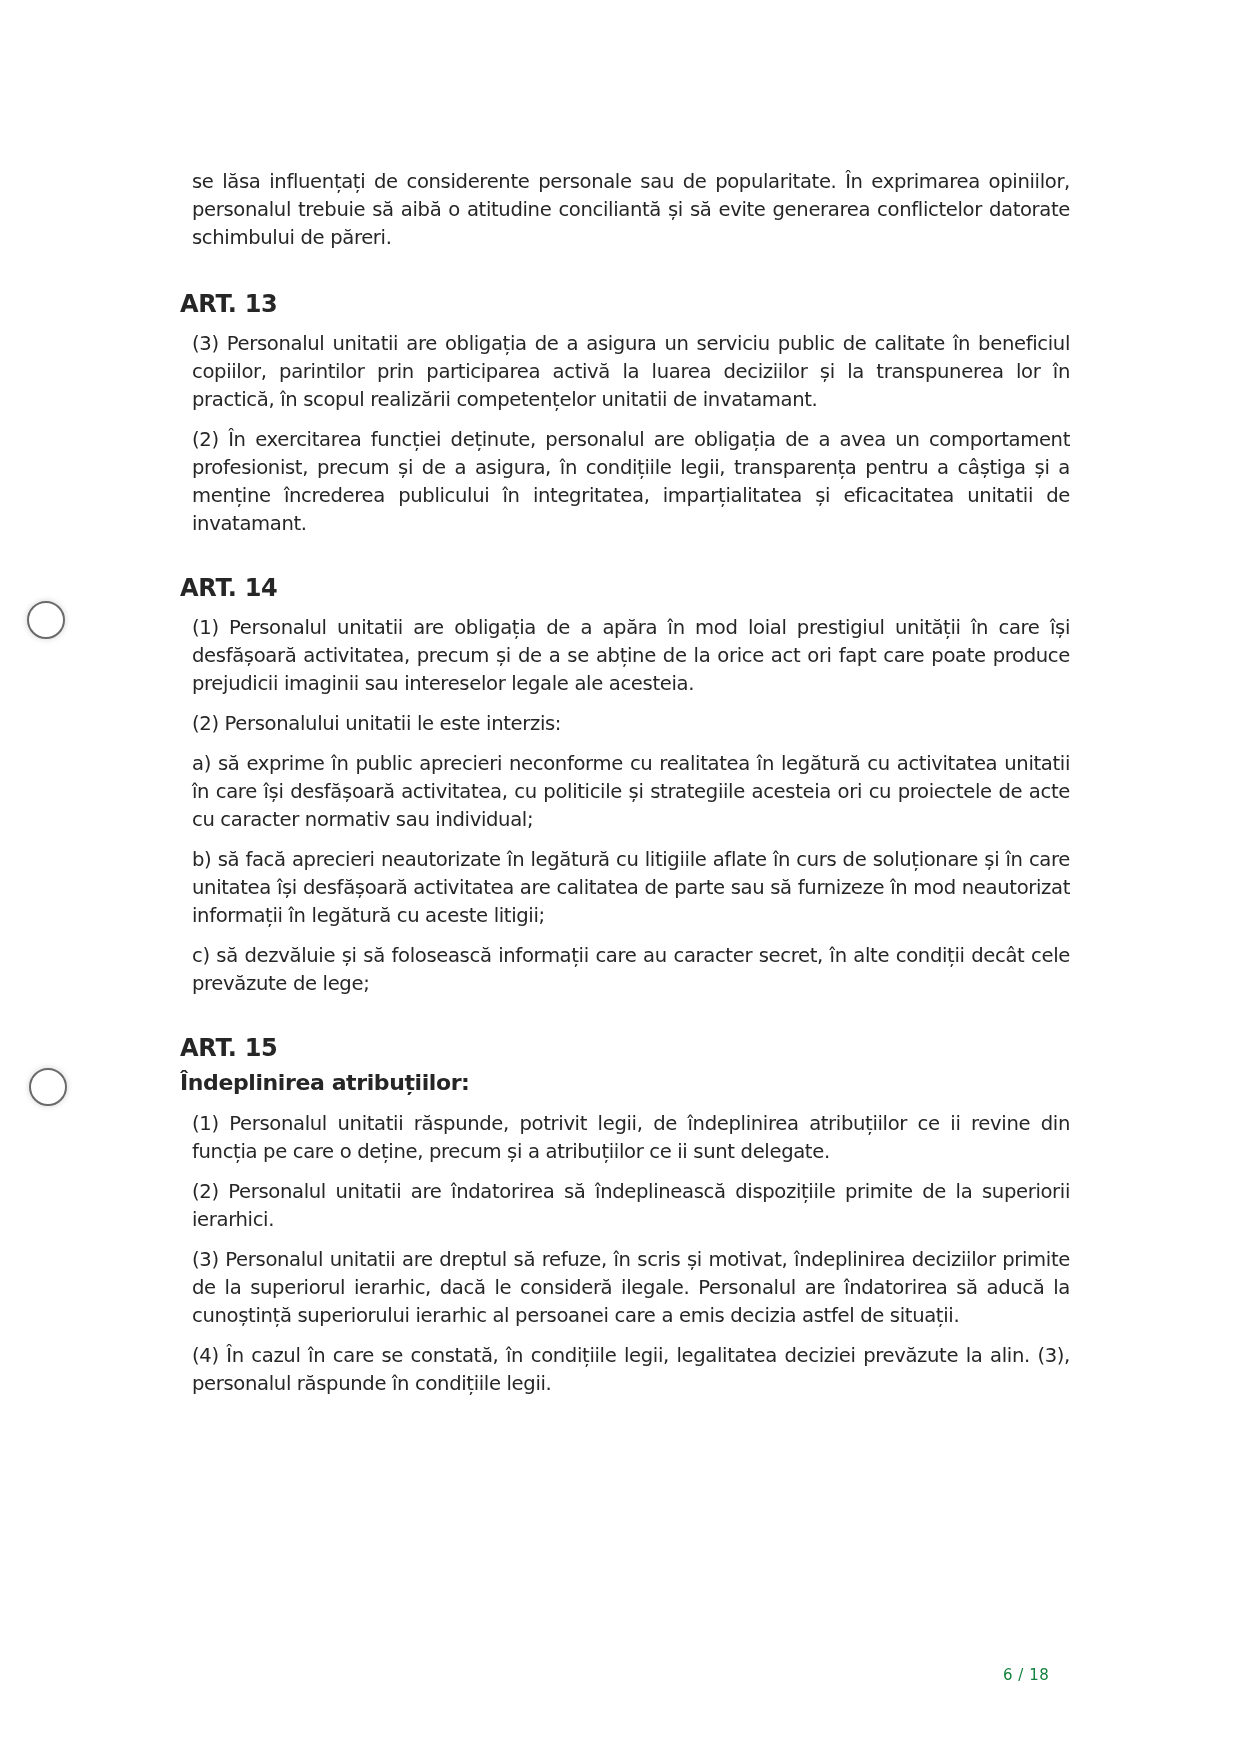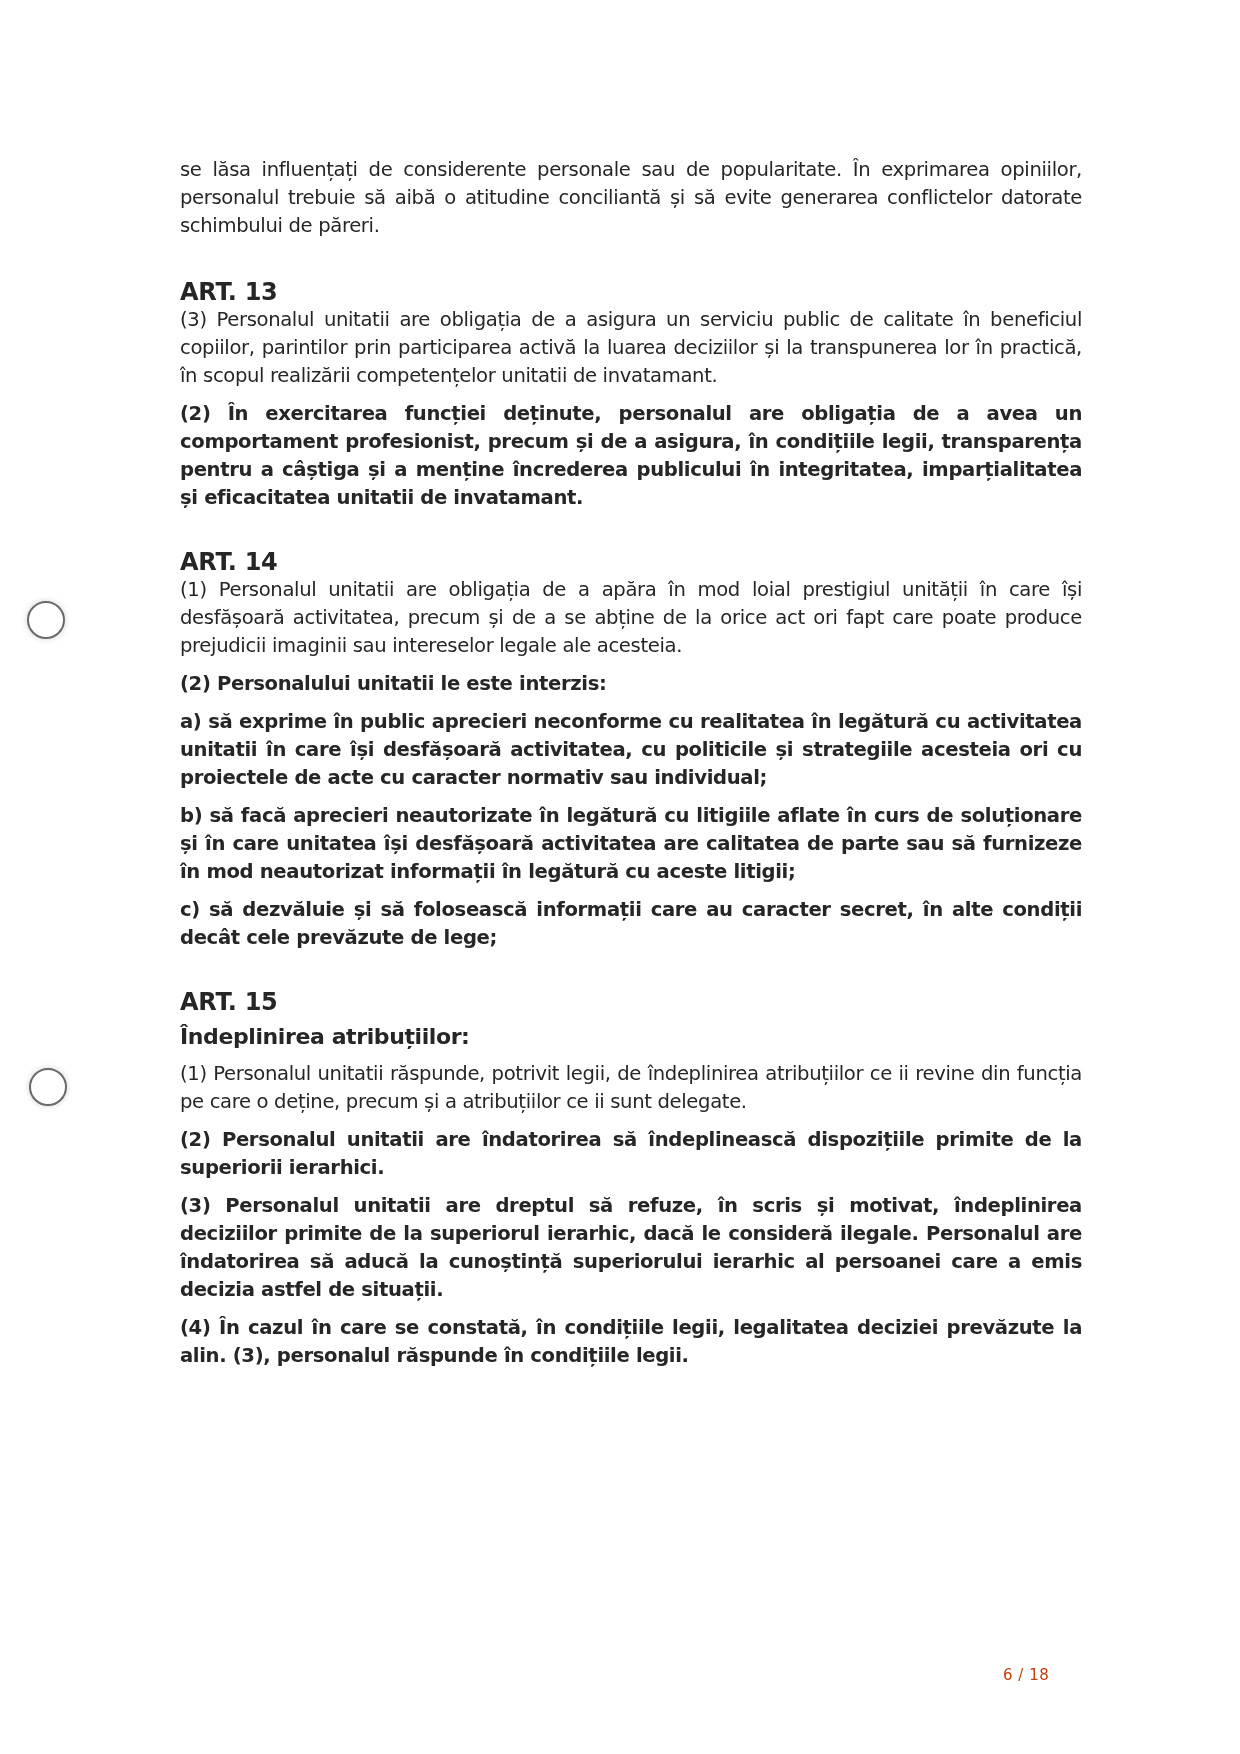--- a/index.html
+++ b/index.html
@@ -1,27 +1,27 @@
 <!DOCTYPE html>
 <html><head>
 <meta charset="utf-8">
 <style>
   html, body { margin: 0; padding: 0; background: #ffffff; }
   body { width: 1240px; height: 1754px; position: relative; overflow: hidden;
          font-family: "DejaVu Sans", "Liberation Sans", sans-serif; color: #262626; }
   .page { position: absolute; left: 180px; top: 156px; width: 902px; }
-  .p { font-size: 19.6px; line-height: 28px; text-align: justify; margin: 0; letter-spacing: -0.35px; }
-  .p.gap { margin-top: 10px; font-weight: bold; }
+  .p { font-size: 19.6px; line-height: 28px; text-align: justify; margin: 12px; letter-spacing: -0.35px; }
+  .p.gap { margin-top: 10px; }
   .art { font-weight: bold; font-size: 24px; line-height: 28px; margin: 0; letter-spacing: -0.3px; }
   .title { font-weight: bold; font-size: 22px; line-height: 30px; margin: 6px 0 8px 0; letter-spacing: -0.4px; }
   .section { margin-top: 36px; }
   .section.first { margin-top: 38px; }
   .hole { position: absolute; width: 34px; height: 34px; border-radius: 50%;
           border: 2px solid #6a6a6a; box-shadow: 0 0 6px rgba(0,0,0,0.18); background: #fff; }
-  .pagenum { position: absolute; left: 1003px; top: 1666px; font-size: 15px; color: #c2410c;
+  .pagenum { position: absolute; left: 1003px; top: 1666px; font-size: 15px; color: #15803d;
              letter-spacing: 0.5px; }
 </style>
 </head>
 <body>
 
 <div class="hole" style="left:27px; top:601px;"></div>
 <div class="hole" style="left:29px; top:1068px;"></div>
 
 <div class="page">
 

